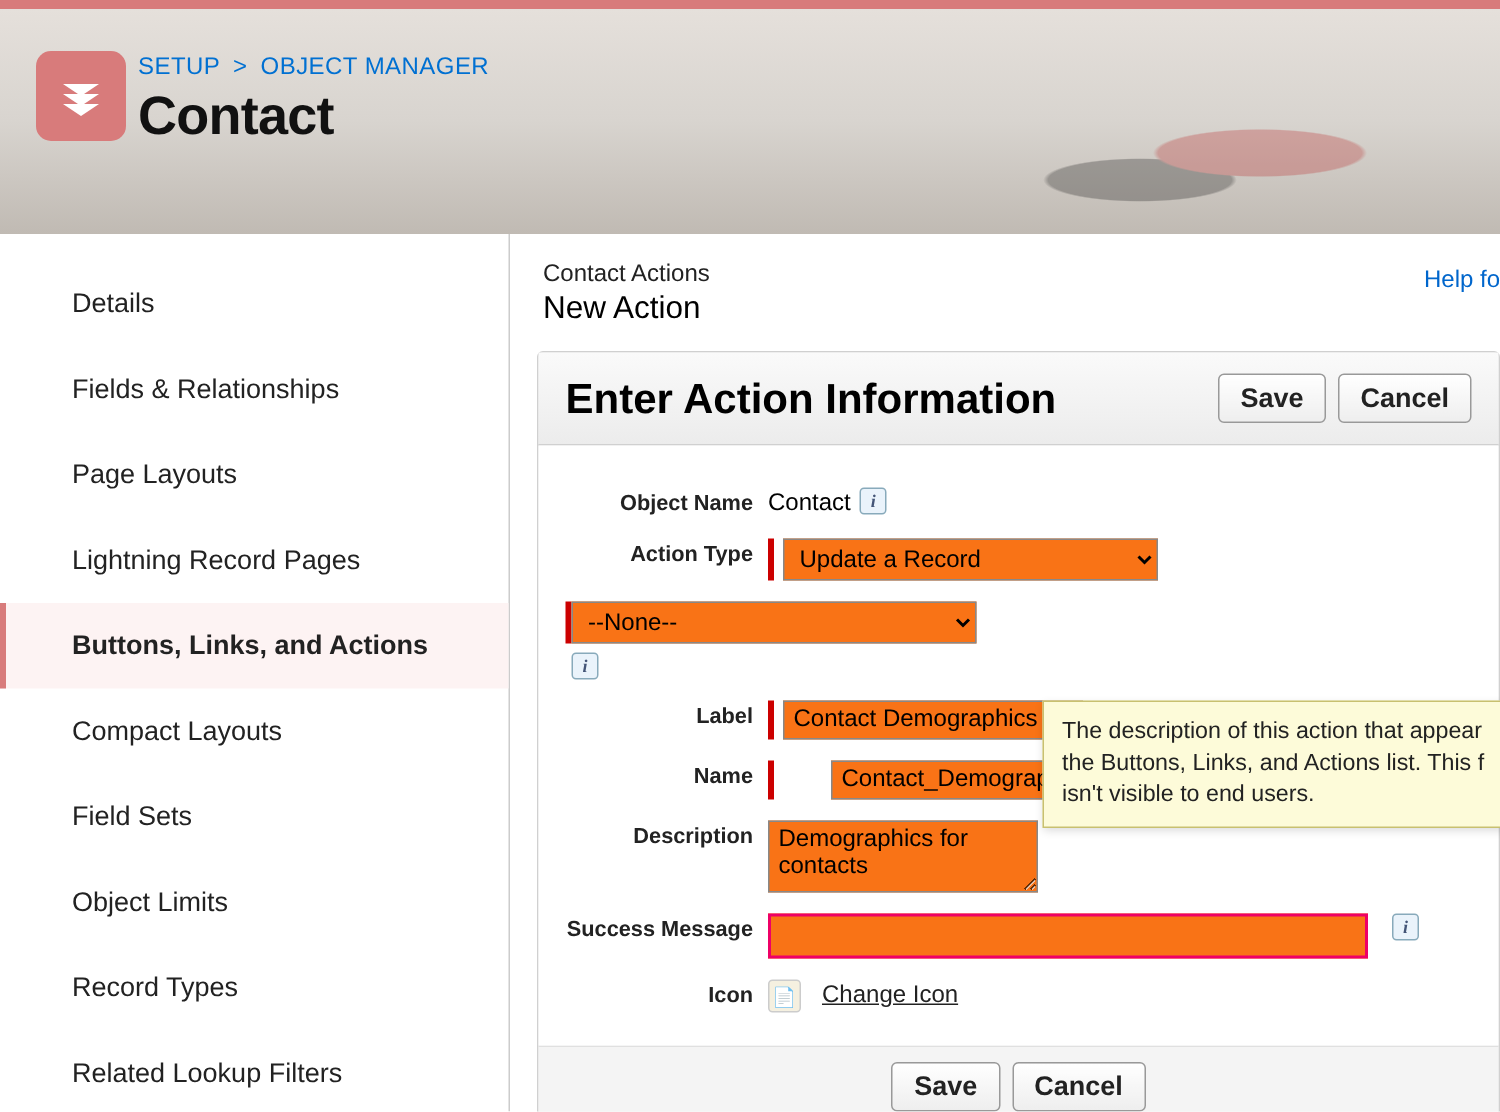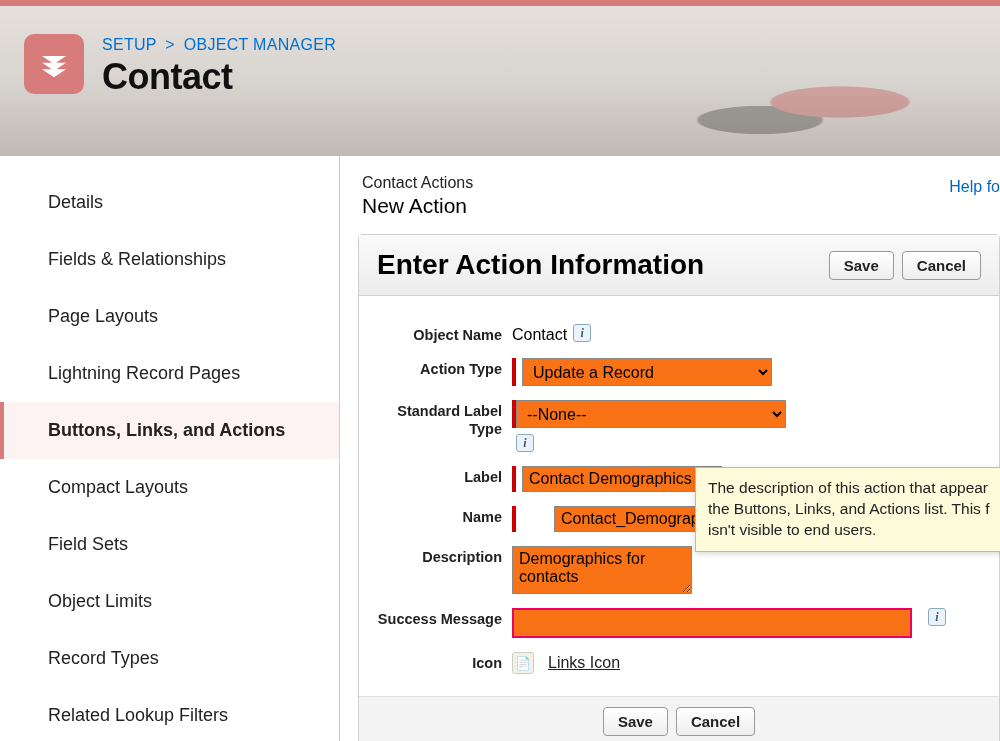--- a/index.html
+++ b/index.html
@@ -12,21 +12,21 @@
   background: linear-gradient(to bottom, #e5e0db 0%, #d8d4cf 50%, #c0bab3 100%);
   position: relative;
   padding: 28px 24px 0;
 }
 .header-bg-splash {
   position: absolute; right: 0; top: 60px; width: 400px; height: 90px;
   background: radial-gradient(ellipse at 60% 40%, #b33 0%, #b33 20%, transparent 21%),
               radial-gradient(ellipse at 40% 60%, #222 0%, #222 18%, transparent 19%);
   opacity: 0.3;
 }
-.header-content { display: flex; align-items: flex-start; gap: 18px; }
+.header-content { display: flex; align-items: flex-start; gap: 8px; }
 .header-icon {
   width: 60px; height: 60px; background: #d87b7b; border-radius: 10px;
   display: flex; align-items: center; justify-content: center; flex-shrink: 0;
 }
 .header-icon svg { width: 32px; height: 32px; fill: #fff; }
 .header-text { padding-top: 2px; }
 .breadcrumb { font-size: 16px; color: #0070d2; font-weight: 400; letter-spacing: 0.3px; }
 .breadcrumb .sep { color: #0070d2; margin: 0 4px; }
 .page-title { font-size: 36px; font-weight: 700; color: #111; margin-top: 2px; letter-spacing: -0.5px; }
 
@@ -54,21 +54,21 @@
   margin-top: 6px;
 }
 .panel-head {
   display: flex; align-items: center; justify-content: space-between;
   padding: 14px 18px; border-bottom: 1px solid #d0d0d0;
   background: linear-gradient(#fafafa, #ececec);
 }
 .panel-head h2 { font-size: 28px; font-weight: 700; color: #000; }
 .btn-row { display: flex; gap: 8px; }
 .btn {
-  padding: 5px 14px; font-size: 15px; border: 1px solid #999; border-radius: 4px;
+  padding: 5px 14px; font-size: 18px; border: 1px solid #999; border-radius: 4px;
   background: linear-gradient(#fff, #eee); cursor: pointer; font-weight: 600; color: #222;
 }
 
 .form { padding: 28px 18px 8px; background: #fff; position: relative; }
 .form-row { display: flex; align-items: flex-start; margin-bottom: 14px; }
 .form-label { width: 135px; text-align: right; font-size: 14.5px; font-weight: 700; color: #222; padding-right: 10px; padding-top: 3px; line-height: 1.2; }
 .form-control { display: flex; align-items: flex-start; gap: 6px; }
 .req-bar { width: 4px; background: #cc0000; align-self: stretch; min-height: 26px; margin-right: 0; }
 .static-val { font-size: 16px; padding-top: 2px; }
 select.ctl, input.ctl, textarea.ctl {
@@ -175,21 +175,20 @@
           <div class="form-label">Action Type</div>
           <div class="form-control">
             <div class="req-bar"></div>
             <select class="ctl w-250">
               <option>Update a Record</option>
             </select>
           </div>
         </div>
 
         <div class="form-row">
-          <div class="form-label">Standard Label Type</div>
           <div class="form-control" style="flex-direction:column; align-items:flex-start; gap:6px;">
             <div style="display:flex;">
               <div class="req-bar"></div>
               <select class="ctl w-270">
                 <option>--None--</option>
               </select>
             </div>
             <span class="info-icon" style="margin-left:4px;">i</span>
           </div>
         </div>
@@ -222,21 +221,21 @@
           <div class="form-control">
             <input class="ctl success-input" value="" style="">
             <span class="info-icon" style="margin-left:10px;">i</span>
           </div>
         </div>
 
         <div class="form-row">
           <div class="form-label">Icon</div>
           <div class="form-control" style="align-items:center;">
             <span class="icon-thumb">📄</span>
-            <a class="change-link">Links Icon</a>
+            <a class="change-link">Change Icon</a>
           </div>
         </div>
 
       </div>
 
       <div class="panel-foot">
         <div class="btn-row">
           <button class="btn">Save</button>
           <button class="btn">Cancel</button>
         </div>

